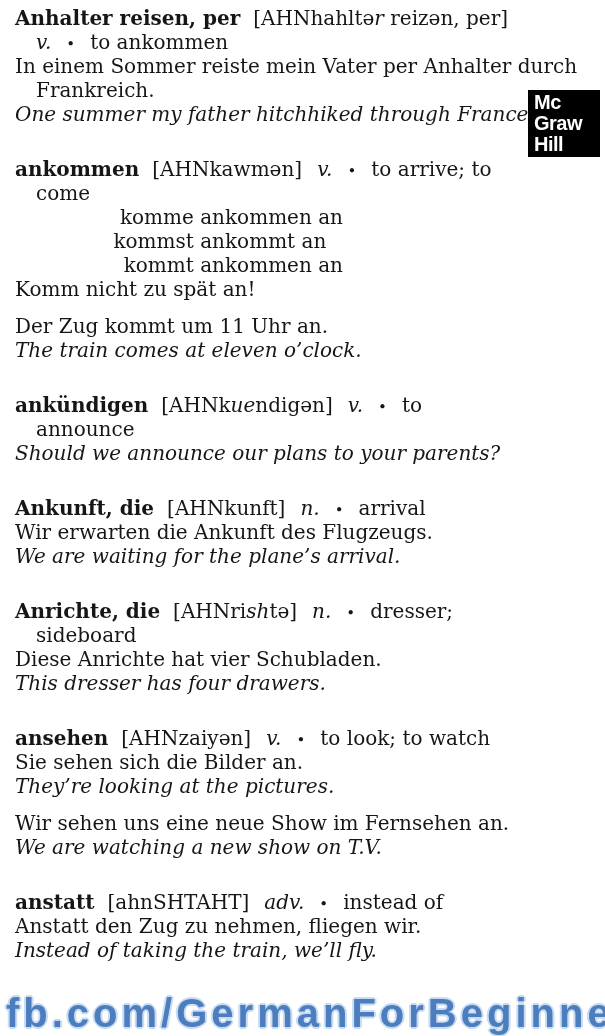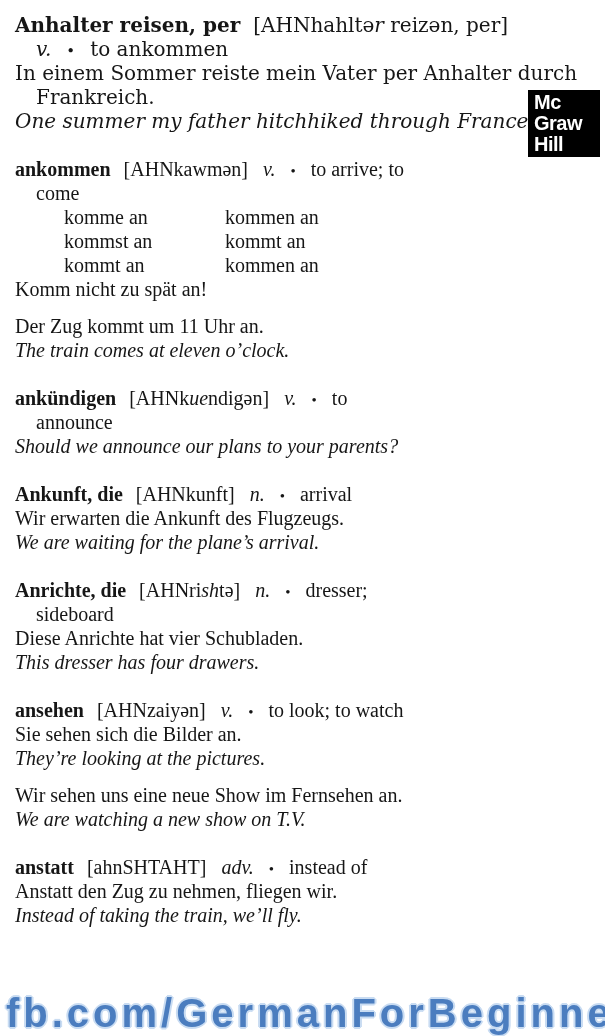--- a/index.html
+++ b/index.html
@@ -5,33 +5,33 @@
   * { margin:0; padding:0; box-sizing:border-box; }
   html, body { width:605px; height:1036px; }
   body {
     position:relative;
     background:#ffffff;
     color:#161616;
     font-family:"DejaVu Serif", serif;
     font-size:20px;
     overflow:hidden;
   }
-  .page { padding:13px 6px 0 15px; }
+  .page { padding:6px 6px 0 15px; }
   .line { line-height:24px; height:24px; white-space:pre; }
   .ind { padding-left:21px; }           
   .it  { font-style:italic; }
   .hw  { font-weight:bold; }
   .g   { margin-left:13px; }            
   .g2  { margin-left:15px; }            
   .bullet { font-size:15px; }
-  .block { margin-top:24px;font-family:Liberation Serif, serif; }
+  .block { margin-top:31px; }
   .para  { margin-top:13px; }
   .conj { padding-left:49px; }          
   .conj-row { display:flex; }
-  .c1 { width:161px; display:inline-block; }
+  .c1 { width:161px; display:inline-block;text-align:right; }
 
   .logo {
     position:absolute; left:528px; top:90px;
     width:72px; height:67px;
     background:#000; color:#fff;
     font-family:"Liberation Sans", sans-serif;
     font-weight:bold; font-size:20px; line-height:21px;
     letter-spacing:-0.5px;
     padding:2px 0 0 6px;
   }

